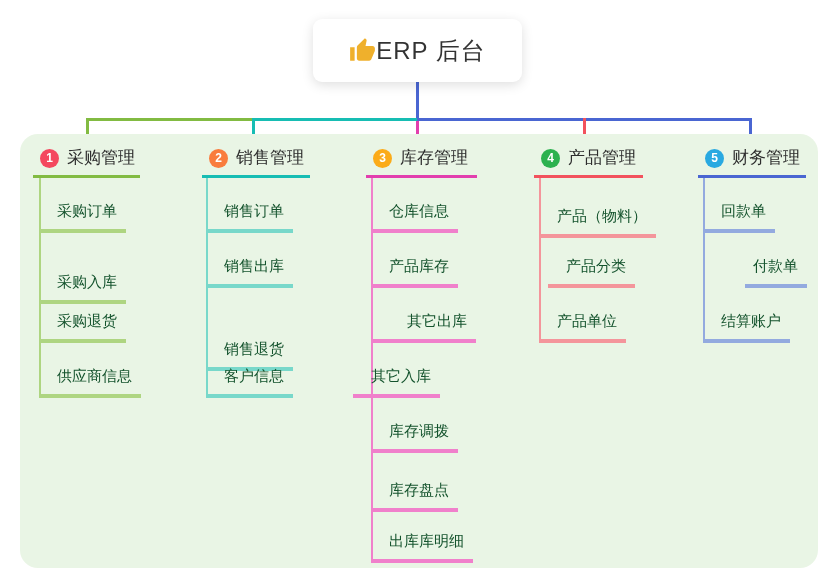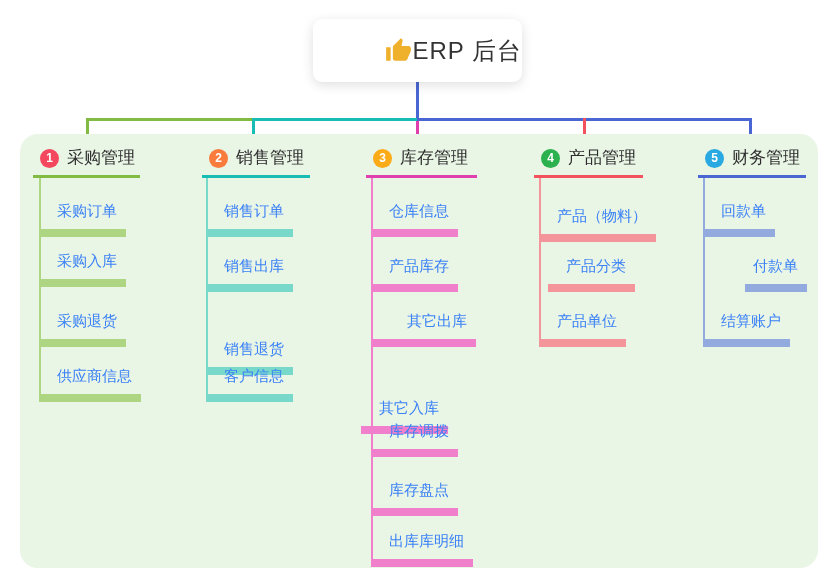--- a/index.html
+++ b/index.html
@@ -7,21 +7,21 @@
     width:839px;height:588px;position:relative;overflow:hidden;
     font-family:"Liberation Sans","DejaVu Sans",sans-serif;
     background:#ffffff;
   }
   .abs{position:absolute;}
   
   .root-node{
     left:313px;top:19px;width:209px;height:63px;
     background:#ffffff;border-radius:9px;
     box-shadow:0 3px 12px rgba(0,0,0,0.13);
-    display:flex;align-items:center;justify-content:flex-end;
+    display:flex;align-items:center;justify-content:center;
   }
   .root-title{font-size:24px;color:#333333;font-weight:500;letter-spacing:1px;}
   .root-icon{width:27px;height:27px;display:block;}
   
   .hline{height:3px;top:118px;}
   .vline{width:3px;}
   
   .panel{
     left:20px;top:134px;width:798px;height:434px;
     border-radius:18px;
@@ -34,22 +34,22 @@
   }
   .badge{
     width:19px;height:19px;border-radius:50%;flex:0 0 19px;
     color:#ffffff;font-size:12px;font-weight:bold;
     display:flex;align-items:center;justify-content:center;line-height:19px;
   }
   .branch-label{font-size:17px;color:#2d2d2d;font-weight:500;line-height:24px;white-space:nowrap;}
   
   .cline{width:2px;top:178px;}
   .child{
-    font-size:15px;color:#3b82f6;line-height:20px;white-space:nowrap;
-    padding:0 9px 8px 18px;border-bottom:8px solid #0ea5e9;display:inline-block;
+    font-size:15px;color:#14532d;line-height:20px;white-space:nowrap;
+    padding:0 9px 8px 18px;border-bottom:4px solid #0ea5e9;display:inline-block;
   }
 </style>
 </head>
 <body style="background: rgb(255, 255, 255);">
 
 <div class="abs" style="left:0;top:0;width:839px;height:588px;">
 
   <div class="abs vline" style="left: 416px; top: 82px; height: 40px; background: rgb(74, 102, 210);"></div>
   <div class="abs hline" style="left: 87px; width: 167px; background: rgb(130, 187, 66);"></div>
   <div class="abs hline" style="left: 254px; width: 163px; background: rgb(23, 189, 179);"></div>
@@ -69,21 +69,21 @@
     </svg>
     <span class="root-title">ERP 后台</span>
   </div>
 
   <div class="abs branch" style="left: 33px; width: 107px; border-bottom-color: rgb(130, 187, 66);">
     <span class="badge" style="background: rgb(244, 72, 95);">1</span>
     <span class="branch-label">采购管理</span>
   </div>
   <div class="abs cline" style="left: 39px; height: 218px; background: rgb(174, 213, 129);"></div>
   <div class="abs child" style="left: 39px; top: 201px; border-bottom-color: rgb(174, 213, 129);">采购订单</div>
-  <div class="abs child" style="left: 39px; top: 251px; border-bottom-color: rgb(174, 213, 129); text-align: center;">采购入库</div>
+  <div class="abs child" style="left: 39px; top: 272px; border-bottom-color: rgb(174, 213, 129); text-align: center;">采购入库</div>
   <div class="abs child" style="left: 39px; top: 311px; border-bottom-color: rgb(174, 213, 129);">采购退货</div>
   <div class="abs child" style="left: 39px; top: 366px; border-bottom-color: rgb(174, 213, 129);">供应商信息</div>
 
   <div class="abs branch" style="left: 202px; width: 108px; border-bottom-color: rgb(23, 189, 179);">
     <span class="badge" style="background: rgb(249, 124, 61);">2</span>
     <span class="branch-label">销售管理</span>
   </div>
   <div class="abs cline" style="left: 206px; height: 218px; background: rgb(120, 216, 202);"></div>
   <div class="abs child" style="left: 206px; top: 201px; border-bottom-color: rgb(120, 216, 202);">销售订单</div>
   <div class="abs child" style="left: 206px; top: 256px; border-bottom-color: rgb(120, 216, 202);">销售出库</div>
@@ -91,21 +91,21 @@
   <div class="abs child" style="left: 206px; top: 366px; border-bottom-color: rgb(120, 216, 202);">客户信息</div>
 
   <div class="abs branch" style="left: 366px; width: 111px; border-bottom-color: rgb(226, 63, 174);">
     <span class="badge" style="background: rgb(251, 171, 24);">3</span>
     <span class="branch-label">库存管理</span>
   </div>
   <div class="abs cline" style="left: 371px; height: 383px; background: rgb(240, 128, 203);"></div>
   <div class="abs child" style="left: 371px; top: 201px; border-bottom-color: rgb(240, 128, 203);">仓库信息</div>
   <div class="abs child" style="left: 371px; top: 256px; border-bottom-color: rgb(240, 128, 203);">产品库存</div>
   <div class="abs child" style="left: 371px; top: 311px; border-bottom-color: rgb(240, 128, 203); padding-left: 36px;">其它出库</div>
-  <div class="abs child" style="left: 361px; top: 366px; border-bottom-color: rgb(240, 128, 203); margin-top: 32px;">其它入库</div>
+  <div class="abs child" style="left: 353px; top: 366px; border-bottom-color: rgb(240, 128, 203);">其它入库</div>
   <div class="abs child" style="left: 371px; top: 421px; border-bottom-color: rgb(240, 128, 203);">库存调拨</div>
   <div class="abs child" style="left: 371px; top: 480px; border-bottom-color: rgb(240, 128, 203);">库存盘点</div>
   <div class="abs child" style="left: 371px; top: 531px; border-bottom-color: rgb(240, 128, 203);">出库库明细</div>
 
   <div class="abs branch" style="left: 534px; width: 109px; border-bottom-color: rgb(242, 82, 93);">
     <span class="badge" style="background: rgb(44, 177, 79);">4</span>
     <span class="branch-label">产品管理</span>
   </div>
   <div class="abs cline" style="left: 539px; height: 163px; background: rgb(244, 149, 155);"></div>
   <div class="abs child" style="left: 539px; top: 206px; border-bottom-color: rgb(244, 149, 155);">产品（物料）</div>

